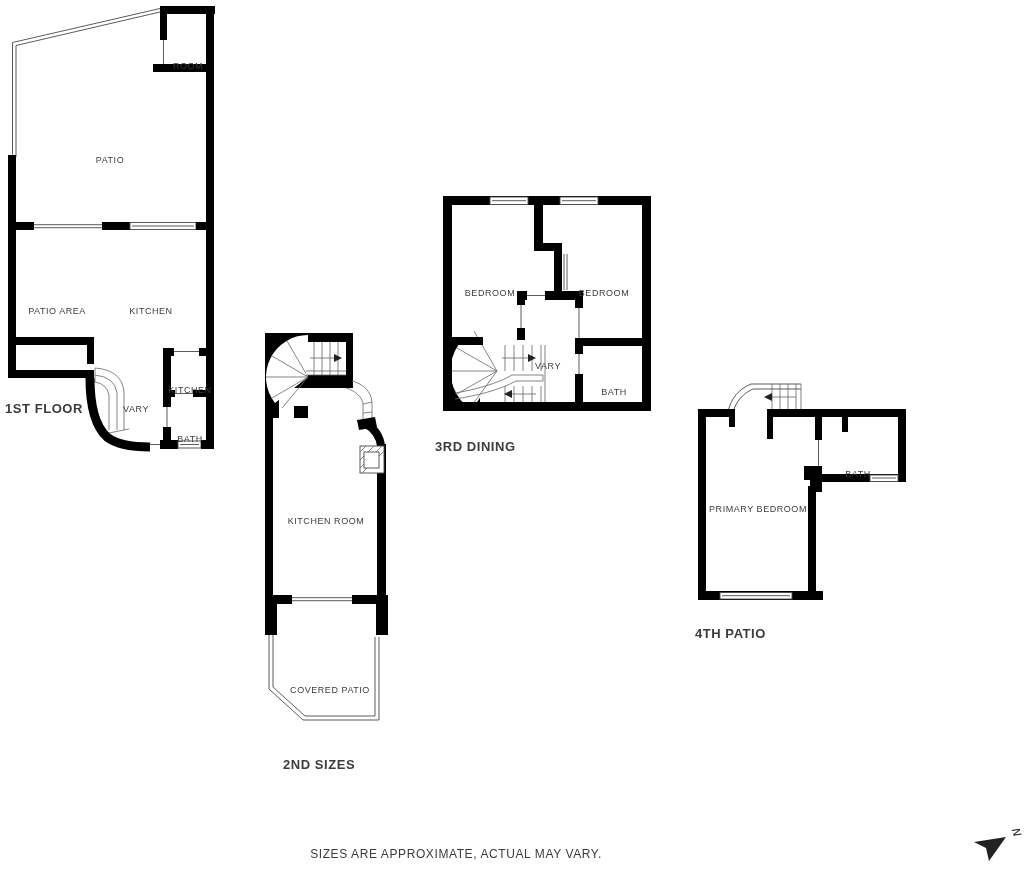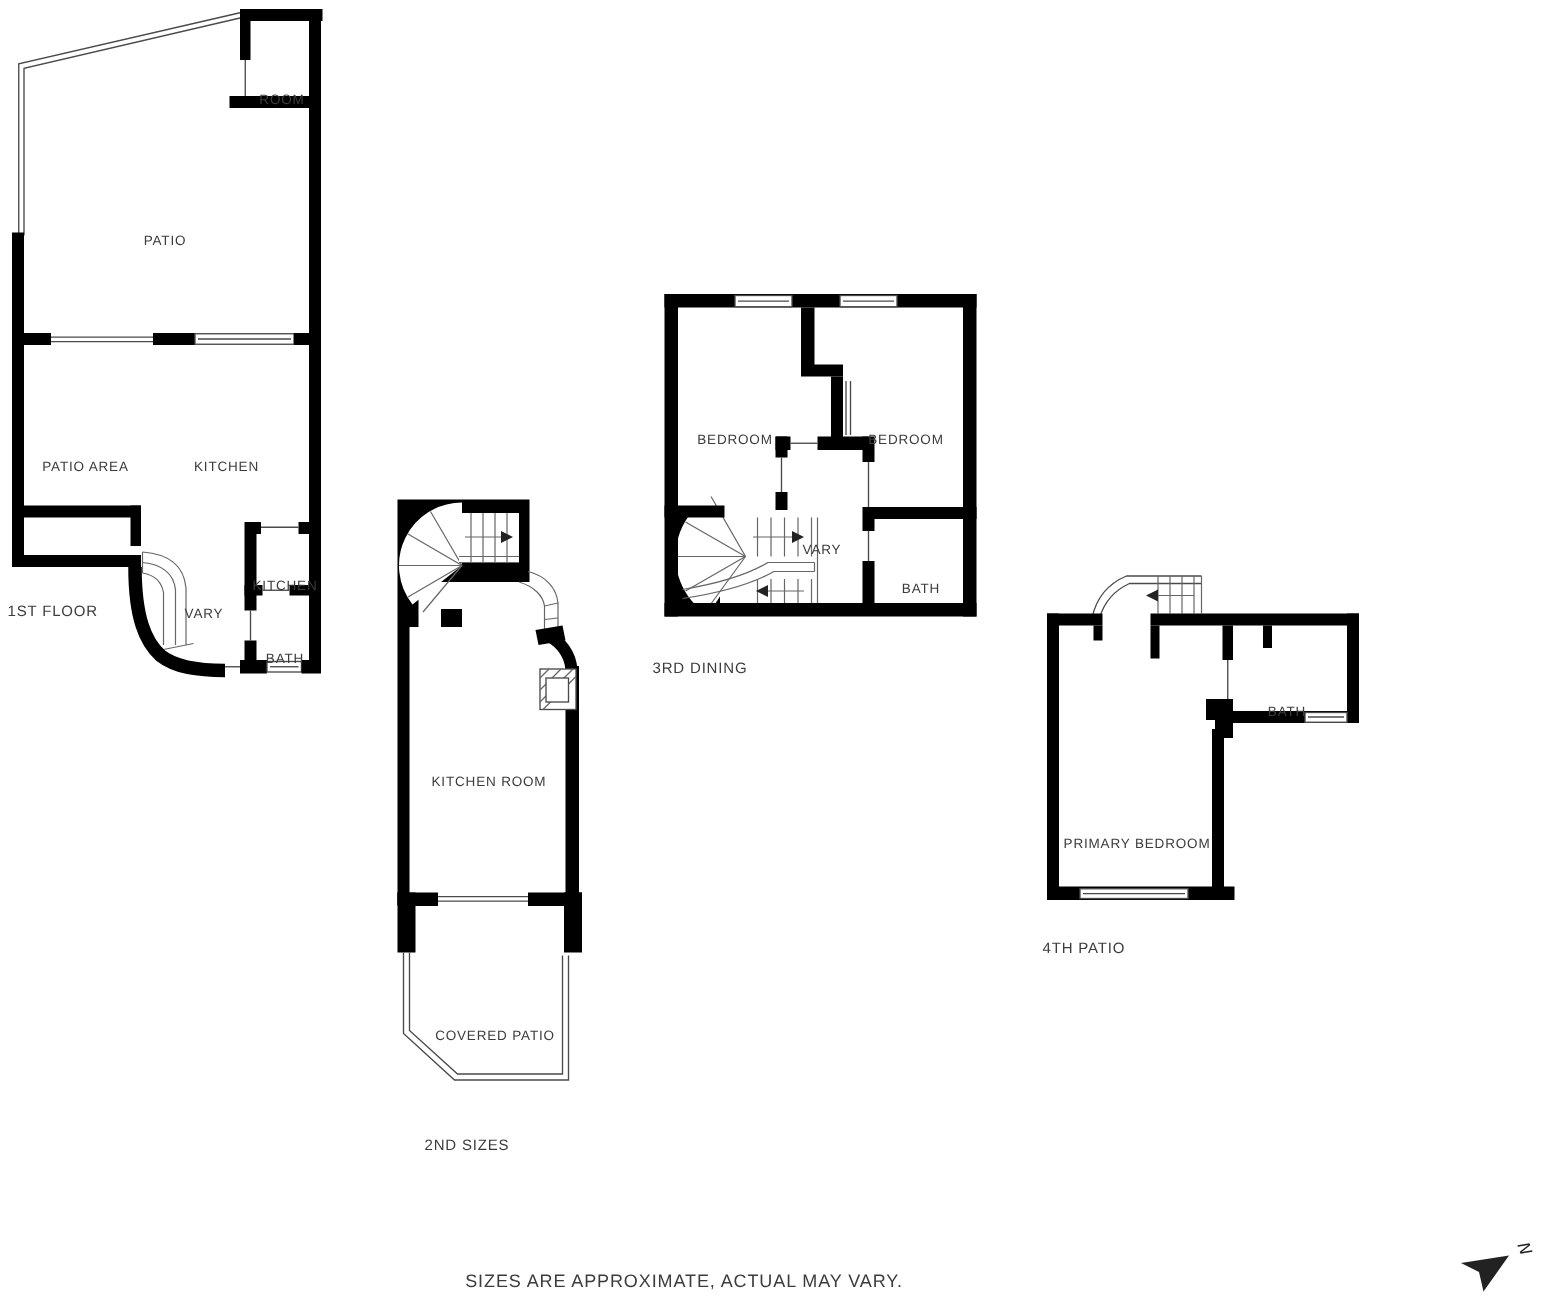--- a/index.html
+++ b/index.html
@@ -7,22 +7,22 @@
   #plans{position:absolute;left:0;top:0;}
   .w{fill:var(--wall,#000);}
   .wf{fill:#fff;}
   .tl{stroke:var(--thin-line,#4a4a4a);stroke-width:.9;fill:none;}
   .sl{stroke:var(--stair-line,#666);stroke-width:.8;fill:none;}
   .win{fill:#fff;stroke:var(--thin-line,#4a4a4a);stroke-width:.9;}
   .thick{stroke:var(--wall,#000);fill:none;}
   .ah{fill:#222;}
   .room-label{position:absolute;transform:translate(-50%,-50%);font-size:9px;letter-spacing:.55px;
     color:var(--label-text,#3c3c3c);white-space:nowrap;font-weight:500;margin-top:20px;}
-  .floor-label{position:absolute;transform:translateY(-50%);font-size:10px;letter-spacing:.55px;
-    color:var(--label-text,#3c3c3c);white-space:nowrap;font-weight:400;}
+  .floor-label{position:absolute;transform:translateY(-50%);font-size:13px;letter-spacing:.55px;
+    color:var(--label-text,#3c3c3c);white-space:nowrap;font-weight:700;}
   .disclaimer{position:absolute;left:456px;top:854px;transform:translate(-50%,-50%);font-size:12px;
     letter-spacing:.6px;color:var(--label-text,#3c3c3c);white-space:nowrap;font-weight:500;}
   .north-n{position:absolute;left:1012px;top:826px;font-size:11px;font-style:italic;
     color:#222;transform:rotate(70deg);font-family:"DejaVu Sans",sans-serif;}
 </style>
 </head>
 <body>
 
 <svg id="plans" width="1032" height="872" viewBox="0 0 1032 872">
 
@@ -233,18 +233,18 @@
 <div class="room-label" style="left:326px;top:501px">KITCHEN ROOM</div>
 <div class="room-label" style="left:330px;top:670px">COVERED PATIO</div>
 <div class="floor-label" style="left:283px;top:764px">2ND SIZES</div>
 
 <div class="room-label" style="left:490px;top:273px">BEDROOM</div>
 <div class="room-label" style="left:604px;top:273px">BEDROOM</div>
 <div class="room-label" style="left:548px;top:346px">VARY</div>
 <div class="room-label" style="left:614px;top:372px">BATH</div>
 <div class="floor-label" style="left:435px;top:446px">3RD DINING</div>
 
-<div class="room-label" style="left:758px;top:542px">PRIMARY BEDROOM</div>
+<div class="room-label" style="left:758px;top:489px">PRIMARY BEDROOM</div>
 <div class="room-label" style="left:858px;top:454px">BATH</div>
 <div class="floor-label" style="left:695px;top:633px">4TH PATIO</div>
 
 <div class="disclaimer">SIZES ARE APPROXIMATE, ACTUAL MAY VARY.</div>
 <span class="north-n">N</span>
 
 </body></html>

